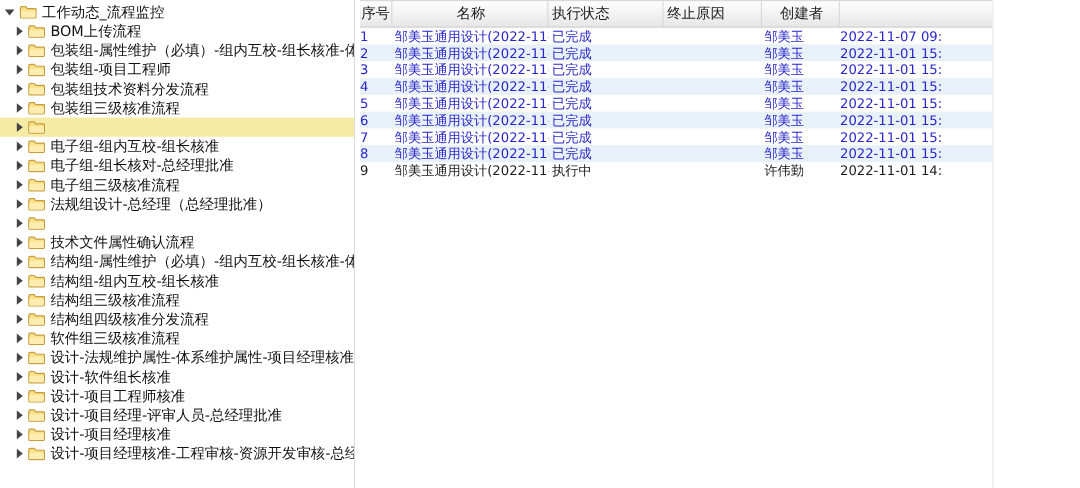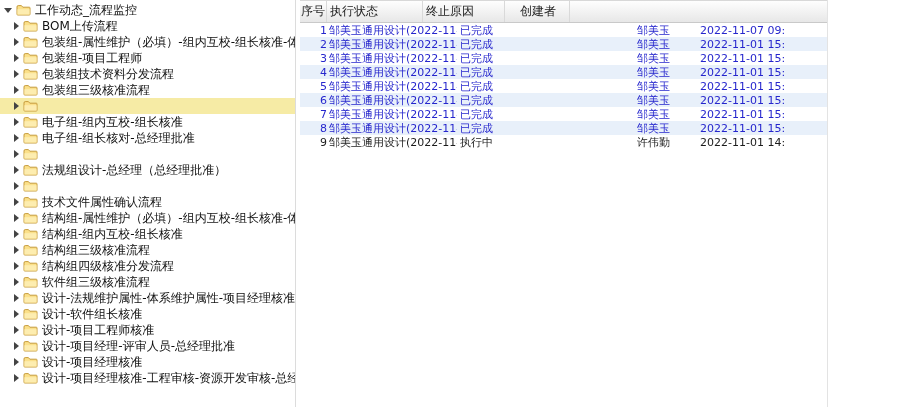--- a/index.html
+++ b/index.html
@@ -31,21 +31,21 @@
            font-size:12px; color:#222; }
   .hcell { display:flex; align-items:center; justify-content:center;
            border-right:1px solid #d9d9d9; overflow:hidden; white-space:nowrap; flex:none; }
   .hcell.col-status, .hcell.col-reason { justify-content:flex-start; padding-left:3px; }
   .hcell.col-fill { border-right:none; }
   .trow { display:flex; height:14px; align-items:center; font-size:11px; white-space:nowrap; }
   .trow:nth-child(even) { background:#e8f0fa; }
   .trow.done    { color:#2626cd; }
   .trow.running { color:#1c1c1c; }
   .cell { overflow:hidden; white-space:nowrap; flex:none; }
-  .col-no      { width:27px;  text-align:right; }
+  .col-no      { width:27px;  text-align:left; }
   .col-name    { width:130px; padding-left:2px; }
   .col-status  { width:96px;  padding-left:3px; }
   .col-reason  { width:82px; }
   .col-creator { width:65px;  padding-left:2px; }
   .col-time    { width:85px;  text-align:center; }
   .col-fill    { flex:1 1 auto; }
 </style>
 </head>
 <body>
 
@@ -151,20 +151,21 @@
   </div>
 
   <div class="tree-row child">
     <span class="arrow right"></span>
     <span class="folder">
       <svg width="15" height="12" viewBox="0 0 15 12">
         <path d="M1 3 Q1 1.6 2.2 1.6 L5.4 1.6 L6.8 3.2 L13.3 3.2 Q14 3.2 14 3.9 L14 10.3 Q14 11 13.3 11 L1.7 11 Q1 11 1 10.3 Z" fill="#fbe08a" stroke="#c69b3c" stroke-width="1"></path>
         <path d="M1.4 5.2 L13.6 5.2 L13.6 10.6 L1.4 10.6 Z" fill="#fdedb0"></path>
       </svg>
     </span>
+    <span class="tree-label">电子组三级核准流程</span>
   </div>
 
   <div class="tree-row child">
     <span class="arrow right"></span>
     <span class="folder">
       <svg width="15" height="12" viewBox="0 0 15 12">
         <path d="M1 3 Q1 1.6 2.2 1.6 L5.4 1.6 L6.8 3.2 L13.3 3.2 Q14 3.2 14 3.9 L14 10.3 Q14 11 13.3 11 L1.7 11 Q1 11 1 10.3 Z" fill="#fbe08a" stroke="#c69b3c" stroke-width="1"></path>
         <path d="M1.4 5.2 L13.6 5.2 L13.6 10.6 L1.4 10.6 Z" fill="#fdedb0"></path>
       </svg>
     </span>
@@ -314,20 +315,21 @@
     <span class="tree-label">设计-项目经理核准-工程审核-资源开发审核-总经理批准</span>
   </div>
 </div>
   </div>
 
   <div class="panel-gap"></div>
 
   <div class="table-panel">
     <div class="thead" id="thead">
         <div class="hcell col-no">序号</div>
+        <div class="hcell col-name">名称</div>
         <div class="hcell col-status">执行状态</div>
         <div class="hcell col-reason">终止原因</div>
         <div class="hcell col-creator">创建者</div>
         <div class="hcell col-fill"></div>
       </div>
     <div id="tbody">
   <div class="trow done">
     <div class="cell col-no">1</div>
     <div class="cell col-name">邹美玉通用设计(2022-11-07 ...</div>
     <div class="cell col-status">已完成</div>

